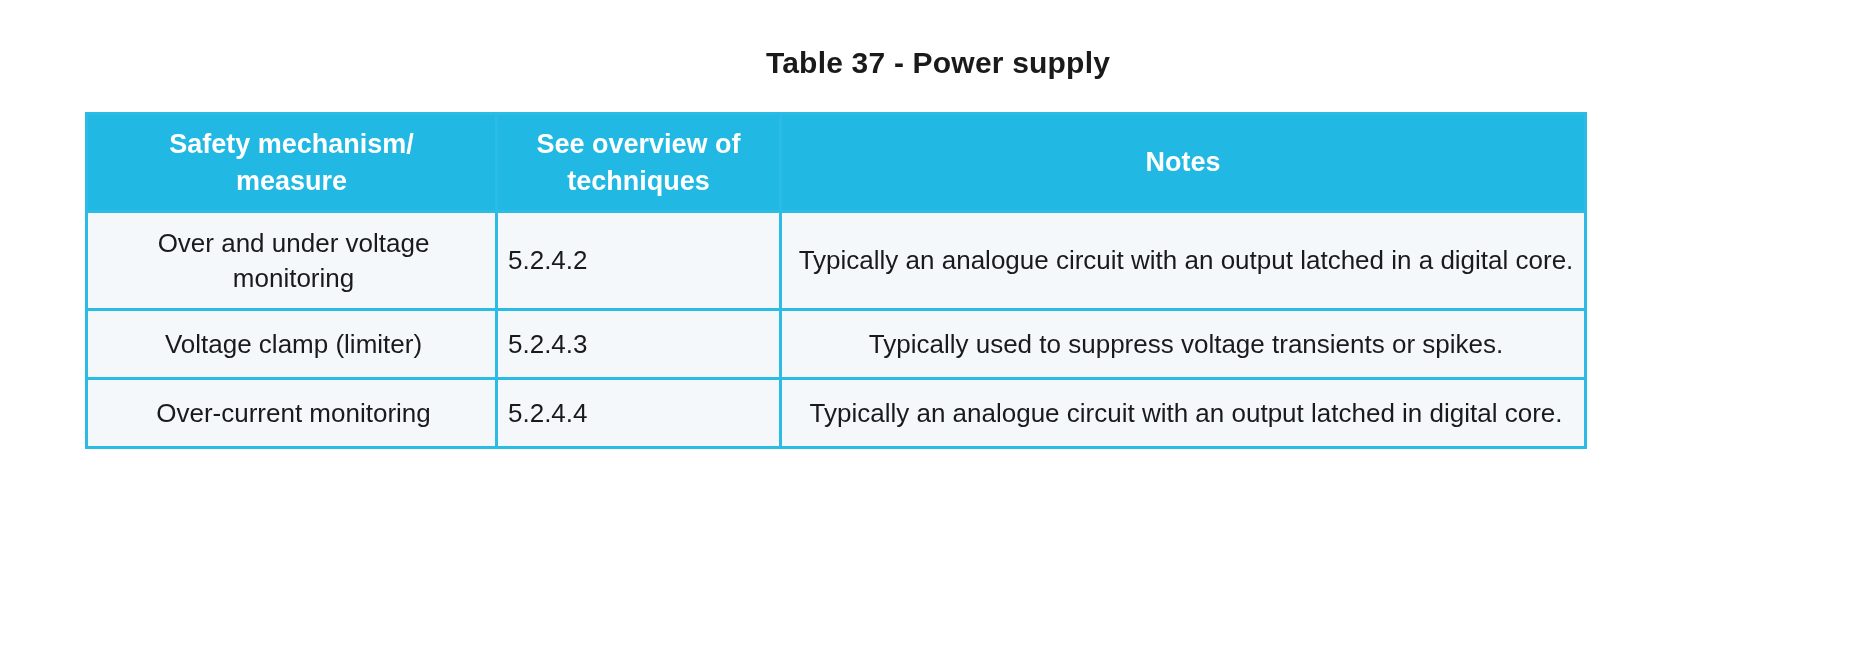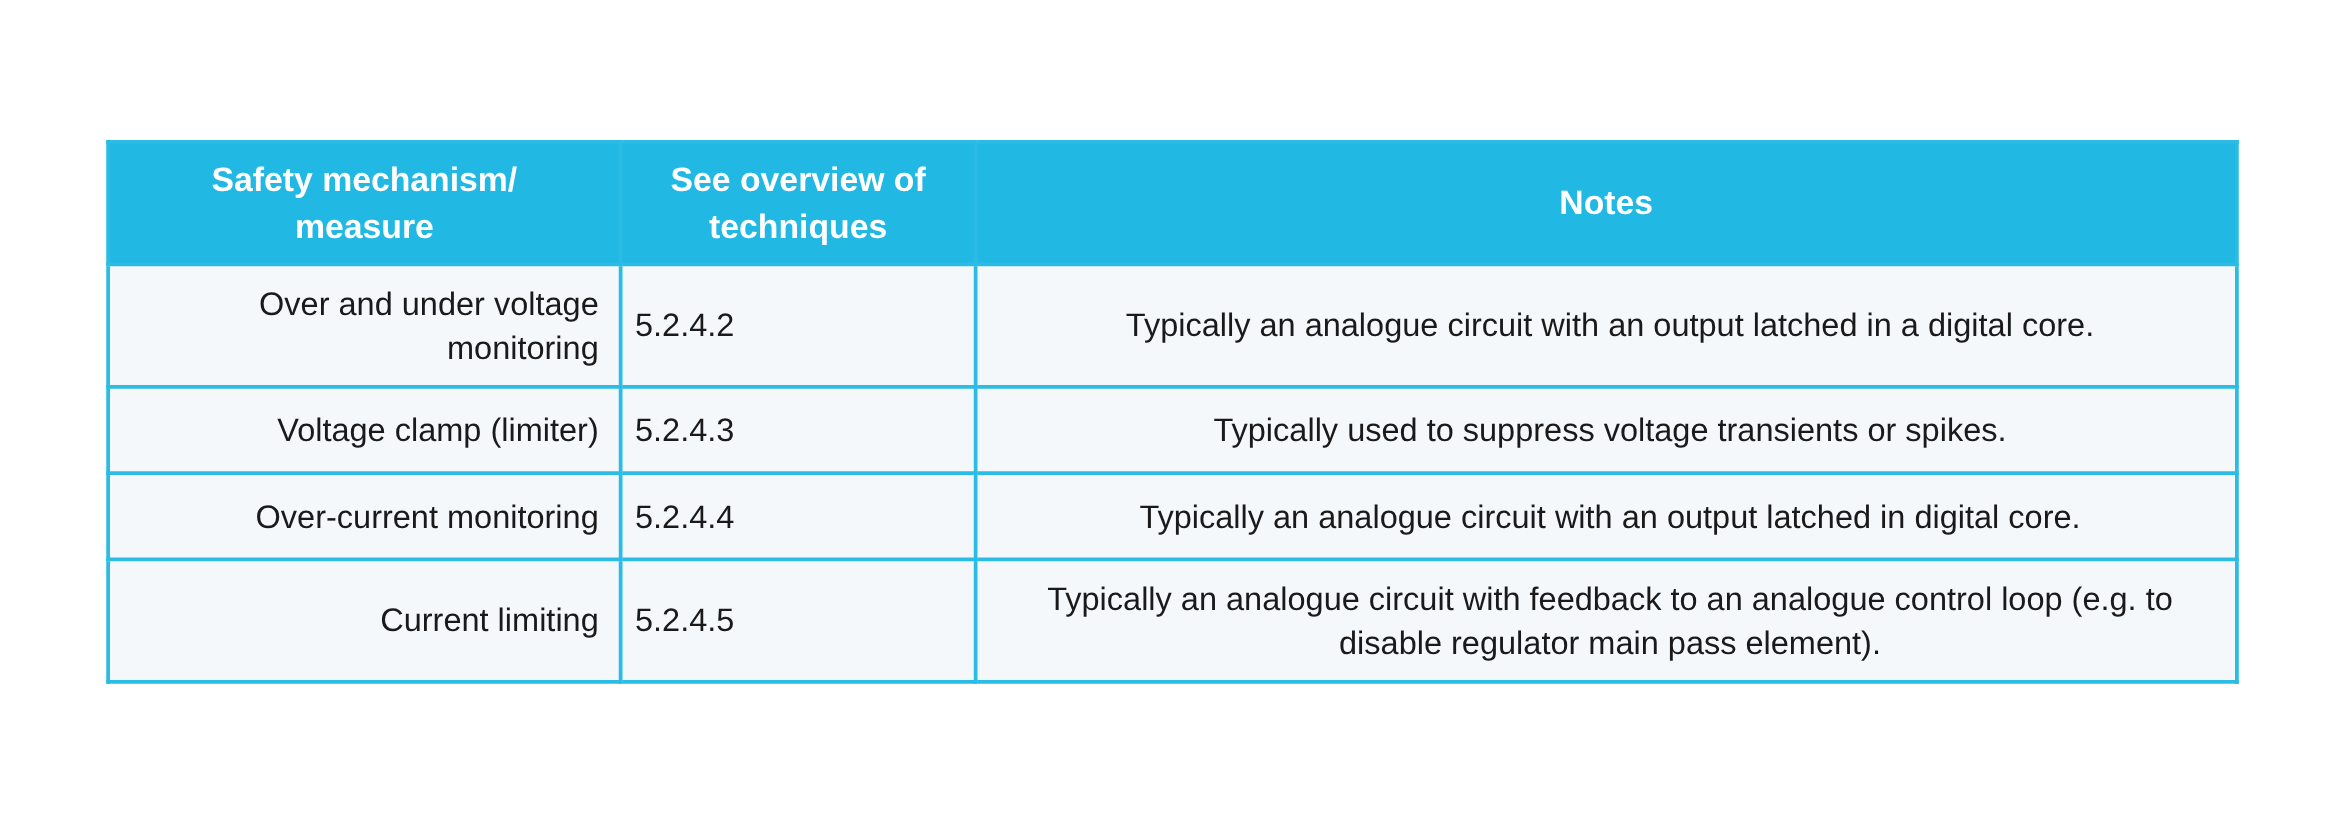--- a/index.html
+++ b/index.html
@@ -22,21 +22,21 @@
     text-align: center;
     font-size: 30px;
     font-weight: bold;
     color: #1a1a1a;
     letter-spacing: 0.2px;
   }
   table.power-table {
     position: absolute;
     left: 85px;
     top: 112px;
-    width: 1706px;
+    width: 1502px;
     border-collapse: collapse;
     table-layout: fixed;
     font-size: 26px;
   }
   table.power-table th,
   table.power-table td {
     border: 3px solid #2abce5;
   }
   
   table.power-table thead th {
@@ -55,21 +55,21 @@
     border-left: 2px solid #e3f6fc;
   }
   
   table.power-table tbody td {
     background: #f4f8fb;
     vertical-align: middle;
     line-height: 1.32;
     padding: 6px 10px;
   }
   td.cell-mech {
-    text-align: right;
+    text-align: center;
     padding-left: 20px !important;
     padding-right: 16px !important;
   }
   td.cell-ref {
   }
   td.cell-notes {
     text-align: center;
     padding-left: 14px !important;
     padding-right: 8px !important;
   }
@@ -81,20 +81,21 @@
   tbody tr:nth-child(2) td { height: 54px; }
   tbody tr:nth-child(3) td { height: 54px; }
   tbody tr:nth-child(4) td { height: 83px; }
   tbody tr:nth-child(5) td { height: 80px; }
 </style>
 </head>
 <body>
 
 <div class="page">
 
+  <div class="doc-title">Table 37 - Power supply</div>
 
   <table class="power-table">
     <colgroup>
       <col class="col-mech">
       <col class="col-ref">
       <col class="col-notes">
     </colgroup>
     <thead>
       <tr>
         <th>Safety mechanism/
@@ -113,21 +114,16 @@
       <tr>
         <td class="cell-mech">Voltage clamp (limiter)</td>
         <td class="cell-ref">5.2.4.3</td>
         <td class="cell-notes">Typically used to suppress voltage transients or spikes.</td>
       </tr>
       <tr>
         <td class="cell-mech">Over-current monitoring</td>
         <td class="cell-ref">5.2.4.4</td>
         <td class="cell-notes">Typically an analogue circuit with an output latched in digital core.</td>
       </tr>
-      <tr>
-        <td class="cell-mech">Current limiting</td>
-        <td class="cell-ref">5.2.4.5</td>
-        <td class="cell-notes">Typically an analogue circuit with feedback to an analogue control loop (e.g. to disable regulator main pass element).</td>
-      </tr>
     </tbody>
   </table>
 
 </div>
 
 </body></html>

